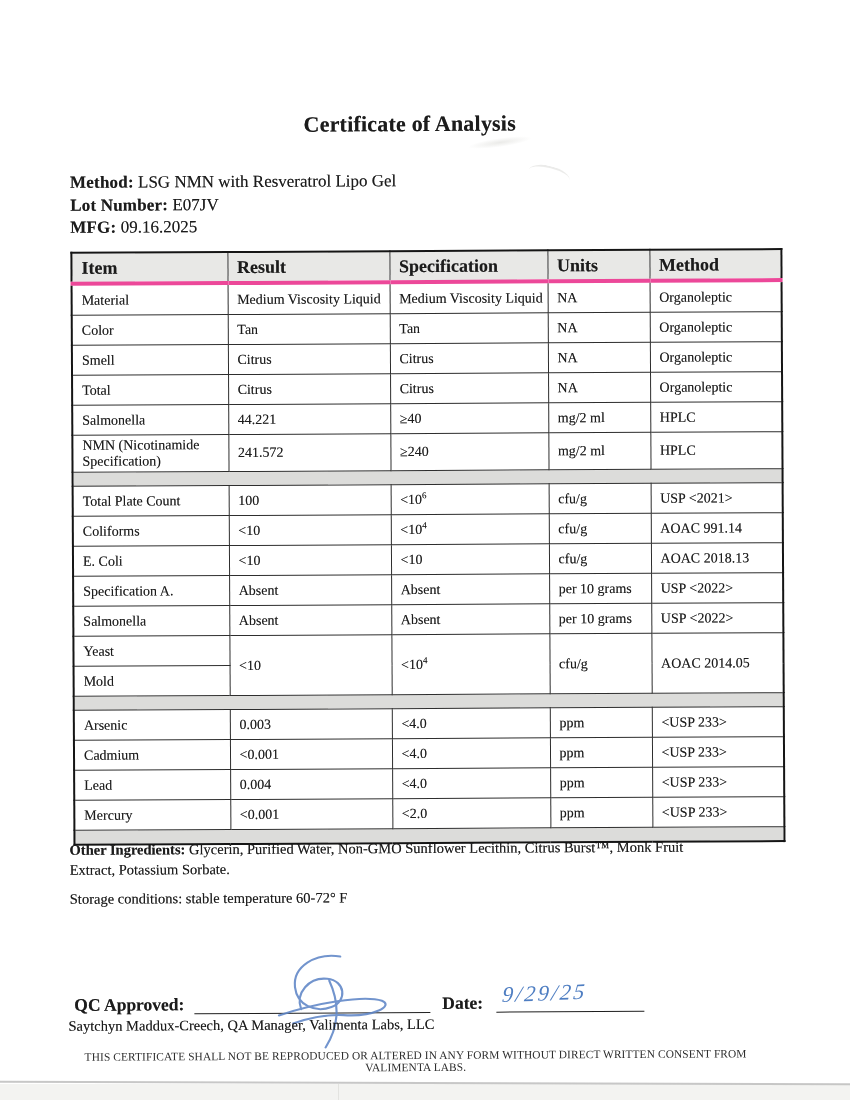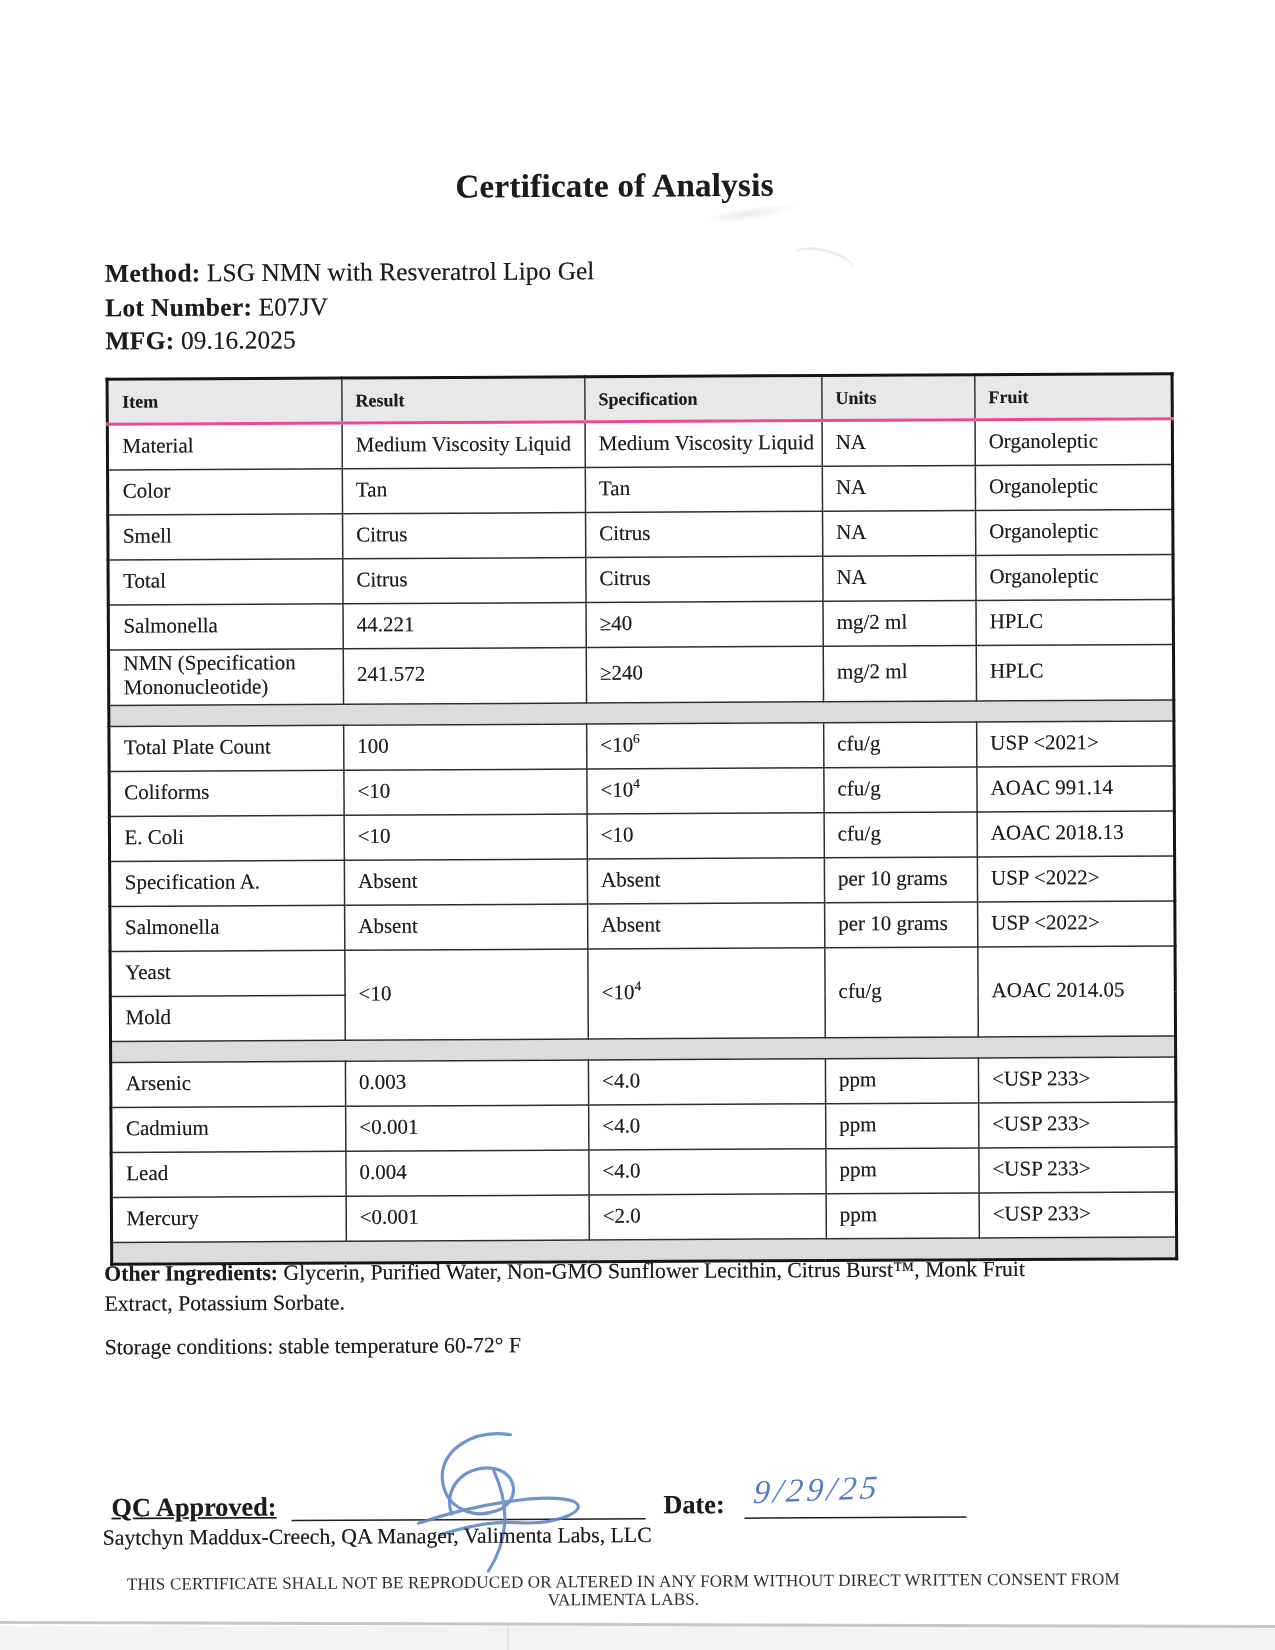--- a/index.html
+++ b/index.html
@@ -11,31 +11,31 @@
   .doc-title{position:absolute;top:111px;left:0;width:824px;text-align:center;
              font-size:22px;font-weight:bold;letter-spacing:.2px;}
   .meta{position:absolute;left:72px;top:170px;font-size:17px;line-height:22.6px;}
   .meta b{letter-spacing:.2px;}
 
   table.coa{position:absolute;left:72px;top:250px;width:710px;border-collapse:collapse;
             table-layout:fixed;border:2.5px solid #151515;}
   table.coa th,table.coa td{border:1.4px solid #2e2e2e;font-weight:normal;text-align:left;
             padding:1px 4px 1px 9px;vertical-align:middle;font-size:14px;
             text-shadow:0 0 .35px rgba(20,20,20,.5);overflow:hidden;}
-  table.coa th{height:26px;font-size:12px;font-weight:bold;background:var(--table-header-bg,#e8e8e6);
-            border-bottom:2px solid #ec4899;}
+  table.coa th{height:26px;font-size:18px;font-weight:bold;background:var(--table-header-bg,#e8e8e6);
+            border-bottom:4px solid #ec4899;}
   table.coa td{height:27px;}
   tr.tall td{height:34px;}
   tr.band td{height:13px;background:var(--section-band-bg,#dcdcda);padding:0;}
   sup{font-size:9px;line-height:0;}
 
   .ingredients{position:absolute;left:68px;top:839px;width:652px;font-size:14.5px;line-height:19.5px;}
   .storage{position:absolute;left:68px;top:889px;font-size:14.5px;}
 
-  .qc-label{position:absolute;left:72px;top:993px;font-size:17.5px;font-weight:bold;text-decoration:underline;}
+  .qc-label{position:absolute;left:72px;top:993px;font-size:17.5px;font-weight:bold;}
   .sig-line{position:absolute;left:192px;top:1012px;width:236px;height:0;border-top:1.6px solid #1f1f1f;}
   .signature-svg{position:absolute;left:240px;top:952px;width:156px;height:96px;}
   .date-label{position:absolute;left:440px;top:993px;font-size:17.5px;font-weight:bold;}
   .date-line{position:absolute;left:494px;top:1012px;width:148px;height:0;border-top:1.6px solid #1f1f1f;}
   .date-hand{position:absolute;left:500px;top:981px;font-size:22px;letter-spacing:2.5px;
              color:var(--handwriting-blue,#4f7ec2);transform:rotate(-2deg) skewX(-8deg);font-style:italic;}
   .signer{position:absolute;left:66px;top:1016px;font-size:14.5px;}
   .disclaimer{position:absolute;left:60px;top:1049px;width:706px;text-align:center;
               font-size:11.4px;color:#2e2e2e;letter-spacing:.1px;}
 
@@ -79,21 +79,21 @@
           <col style="width:158px">
         <col style="width:102px">
           <col style="width:132px">
       </colgroup>
       <thead>
         <tr id="head-row">
             <th>Item</th>
             <th>Result</th>
             <th>Specification</th>
             <th>Units</th>
-            <th>Fruit</th>
+            <th>Method</th>
           </tr>
       </thead>
       <tbody id="table-body">
           <tr>
             <td>Material</td>
             <td>Medium Viscosity Liquid</td>
             <td>Medium Viscosity Liquid</td>
             <td>NA</td>
             <td>Organoleptic</td>
           </tr>
@@ -119,21 +119,21 @@
             <td>Organoleptic</td>
           </tr>
           <tr>
             <td>Salmonella</td>
             <td>44.221</td>
             <td>≥40</td>
             <td>mg/2 ml</td>
             <td>HPLC</td>
           </tr>
           <tr class="tall">
-            <td>NMN (Specification Mononucleotide)</td>
+            <td>NMN (Nicotinamide Specification)</td>
             <td>241.572</td>
             <td>≥240</td>
             <td>mg/2 ml</td>
             <td>HPLC</td>
           </tr>
           <tr class="band">
             <td colspan="5"></td>
           </tr>
           <tr>
             <td>Total Plate Count</td>

